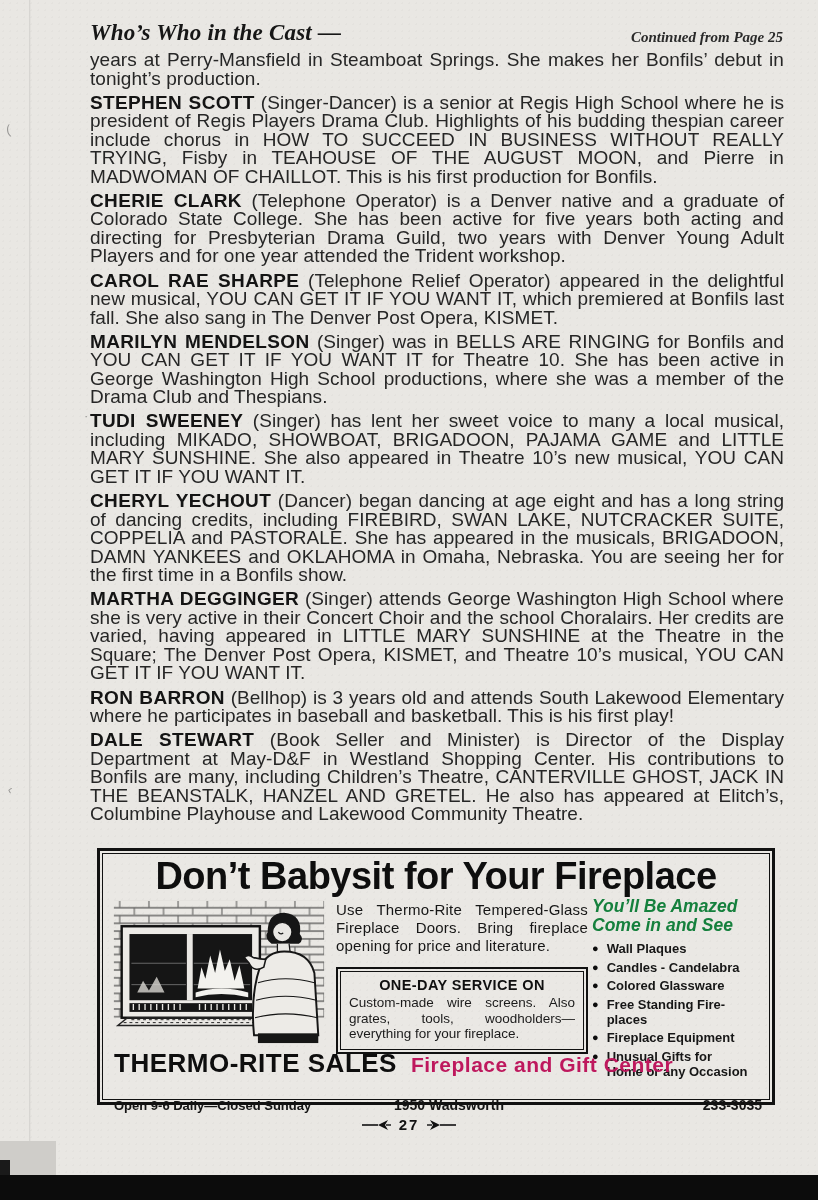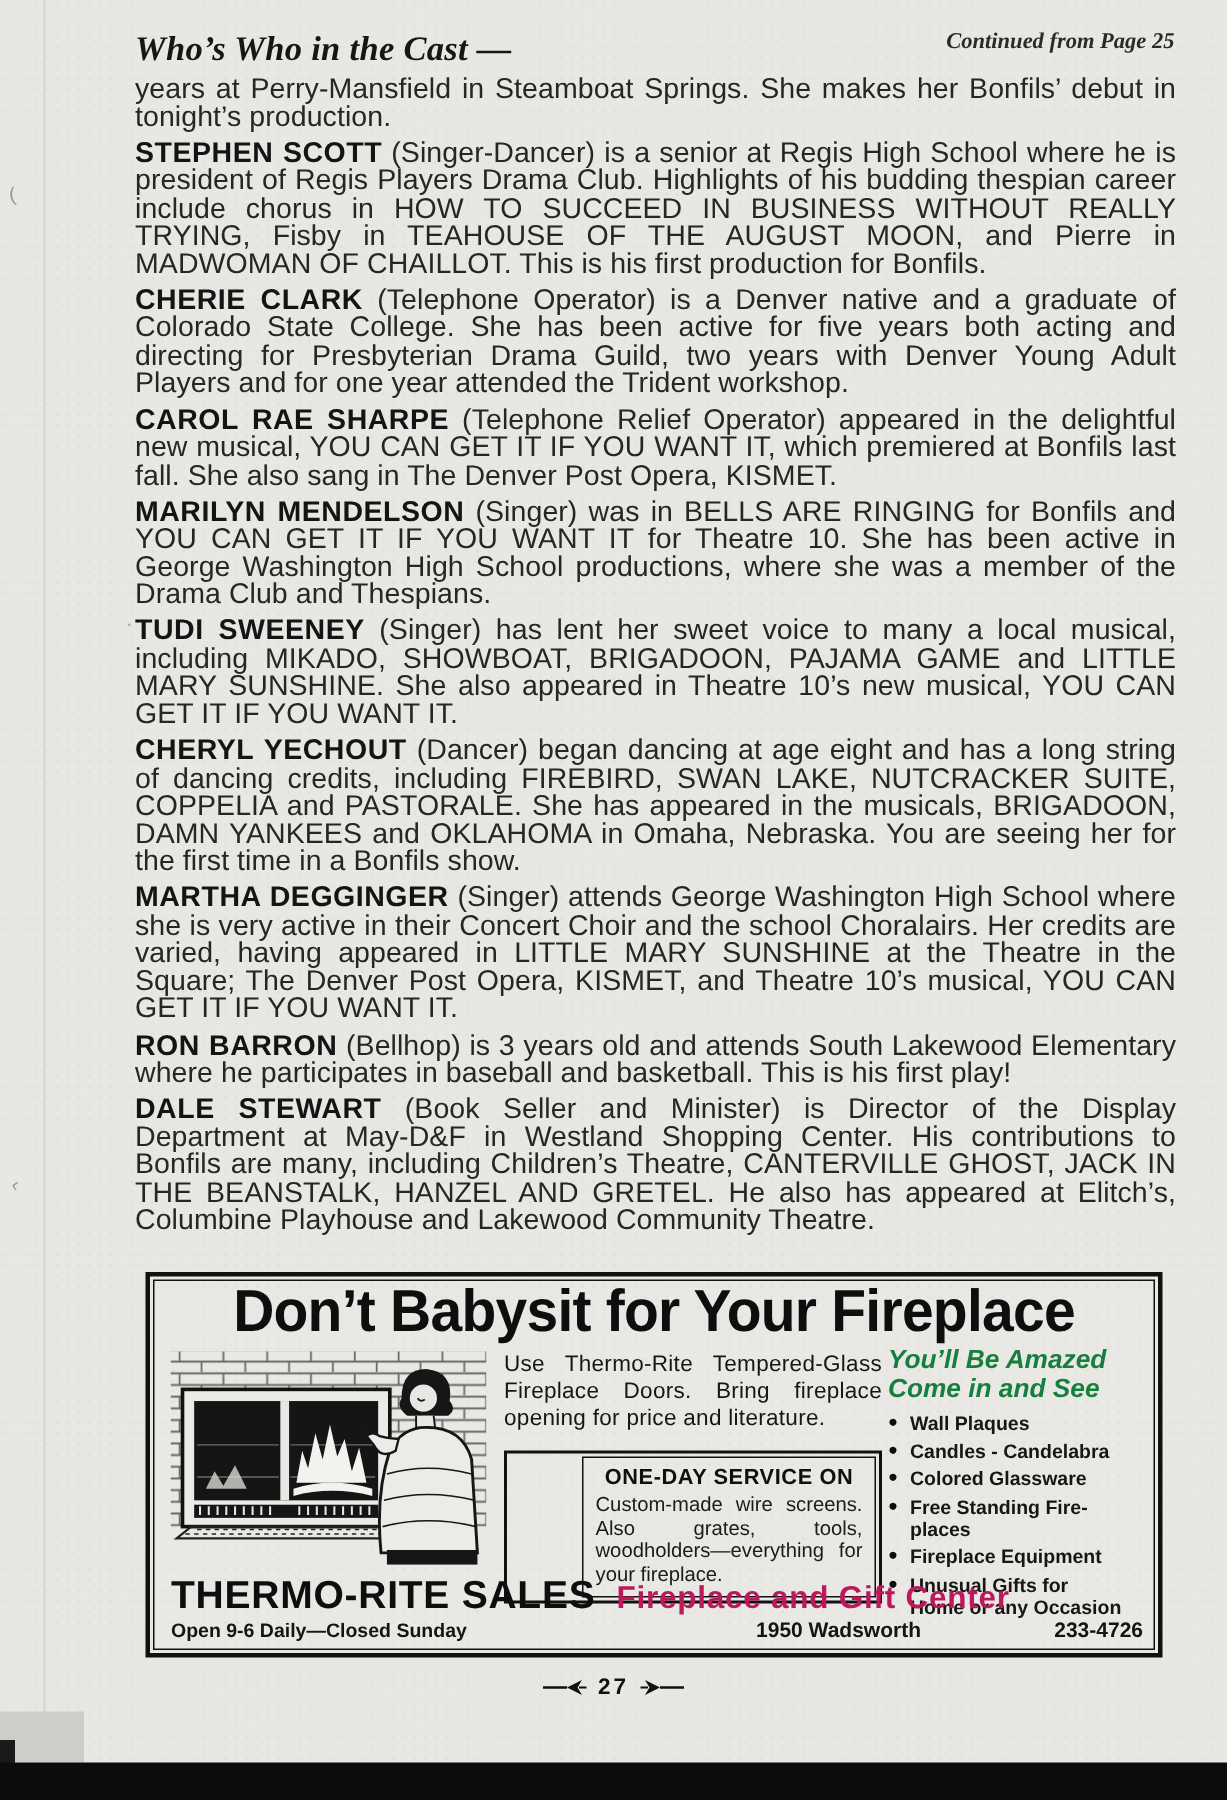--- a/index.html
+++ b/index.html
@@ -14,54 +14,54 @@
     color:#1d1d1d;
   }
   .fold-line{position:absolute;left:29px;top:0;width:2px;height:1172px;
     background:linear-gradient(to right, rgba(0,0,0,.10), rgba(0,0,0,0));pointer-events:none;}
   .scan-bottom{position:absolute;left:0;top:1175px;width:818px;height:25px;background:#0c0c0c;}
   .scan-shadow{position:absolute;left:0;top:1141px;width:56px;height:34px;background:#cfcdc9;}
   .scan-sliver{position:absolute;left:0;top:1160px;width:10px;height:16px;background:#1a1a1a;}
   .pen-mark{position:absolute;color:#4a4a4a;opacity:.5;font-size:13px;}
 
   
-  .header-row{position:absolute;left:90px;top:20px;width:693px;display:flex;justify-content:space-between;align-items:flex-start;}
+  .header-row{position:absolute;left:90px;top:20px;width:693px;display:flex;justify-content:space-between;align-items:flex-end;}
   .page-title{font-family:"Liberation Serif", serif;font-style:italic;font-weight:bold;font-size:23px;letter-spacing:.2px;color:#161616;}
   .continued{font-family:"Liberation Serif", serif;font-style:italic;font-weight:bold;font-size:15px;color:#2a2a2a;}
 
   
   .bios{position:absolute;left:90px;top:51px;width:694px;}
   .bio{margin:0 0 5.5px 0;font-size:19px;line-height:18.55px;text-align:justify;color:#262626;letter-spacing:.05px;}
   .bio-name{font-weight:bold;color:#141414;letter-spacing:.35px;}
 
   
   .ad-box{position:absolute;left:97px;top:848px;width:672px;height:251px;border:3px solid #111;background:rgba(255,255,255,.06);}
   .ad-inner{position:absolute;inset:2px;border:1px solid #111;}
   .ad-headline{position:absolute;left:0;right:0;top:3px;text-align:center;
     font-size:38px;font-weight:bold;letter-spacing:-.5px;color:#0e0e0e;
     transform:scaleY(1.04);white-space:nowrap;}
   .ad-illustration{position:absolute;left:10px;top:48px;width:218px;height:146px;}
   .ad-midcol{position:absolute;left:236px;top:50px;width:252px;}
   .ad-intro{font-size:15px;line-height:18px;color:#161616;font-weight:400;letter-spacing:.2px;text-align:justify;margin:0 0 12px 0;}
   .service-box{border:2px solid #111;padding:2px;}
-  .service-box-inner{border:1px solid #111;padding:5px 8px 7px 8px;margin-left:48px;}
+  .service-box-inner{border:1px solid #111;padding:5px 8px 7px 8px;}
   .service-title{text-align:center;font-weight:bold;font-size:14.5px;letter-spacing:.4px;margin:0 0 2px 0;color:#0f0f0f;}
   .service-text{font-size:13.5px;line-height:15.5px;font-weight:normal;color:#1b1b1b;margin:0;text-align:justify;}
   .ad-rightcol{position:absolute;left:492px;top:46px;width:178px;}
   .amazed-heading{font-style:italic;font-weight:bold;font-size:17.5px;line-height:19px;color:#15803d;margin:0 0 6px 0;}
   .ad-bullets{list-style:none;margin:0;padding:0;}
   .ad-bullets li{display:flex;gap:8px;margin:0 0 3.5px 0;}
   .ad-bullets .dot{font-size:11px;line-height:15px;color:#0c0c0c;}
   .ad-bullets .bt{font-size:13px;line-height:15px;font-weight:bold;color:#161616;max-width:142px;}
   .ad-footer1{position:absolute;left:14px;top:197px;width:648px;white-space:nowrap;}
   .ad-company{font-size:26px;font-weight:bold;letter-spacing:.5px;color:#0e0e0e;}
   .ad-tagline{font-size:21px;font-weight:bold;letter-spacing:.5px;color:#be185d;margin-left:14px;text-align:right;}
   .ad-footer2{position:absolute;left:14px;top:227px;width:648px;display:flex;align-items:baseline;}
   .ad-hours{font-size:13px;font-weight:bold;color:#141414;width:280px;}
-  .ad-address{font-size:14px;font-weight:bold;color:#141414;width:220px;text-align:right;}
+  .ad-address{font-size:14px;font-weight:bold;color:#141414;width:220px;text-align:left;margin-top:19px;}
   .ad-phone{font-size:14px;font-weight:bold;color:#141414;flex:1;text-align:right;}
 
   
   .page-number-row{position:absolute;left:0;top:1116px;width:818px;display:flex;justify-content:center;align-items:center;gap:7px;}
   .page-num{font-weight:bold;font-size:15px;letter-spacing:2px;color:#111;}
   .orn{display:block;}
 </style>
 </head>
 <body>
 
@@ -172,21 +172,21 @@
         </li>
       </ul>
   </div>
 
   <div class="ad-footer1">
     <span class="ad-company">THERMO-RITE SALES</span><span class="ad-tagline">Fireplace and Gift Center</span>
   </div>
   <div class="ad-footer2">
     <span class="ad-hours">Open 9-6 Daily—Closed Sunday</span>
     <span class="ad-address">1950 Wadsworth</span>
-    <span class="ad-phone">233-4726</span>
+    <span class="ad-phone">233-3035</span>
   </div>
 </div>
 
 <div class="page-number-row">
   <svg class="orn" width="30" height="12" viewBox="0 0 30 12">
     <path d="M0 6 H16" stroke="#111" stroke-width="1.6"></path>
     <path d="M16 6 L26 1 L23 6 L26 11 Z" fill="#111"></path>
     <path d="M24 6 h5" stroke="#111" stroke-width="1.4"></path>
   </svg>
   <span class="page-num">27</span>

